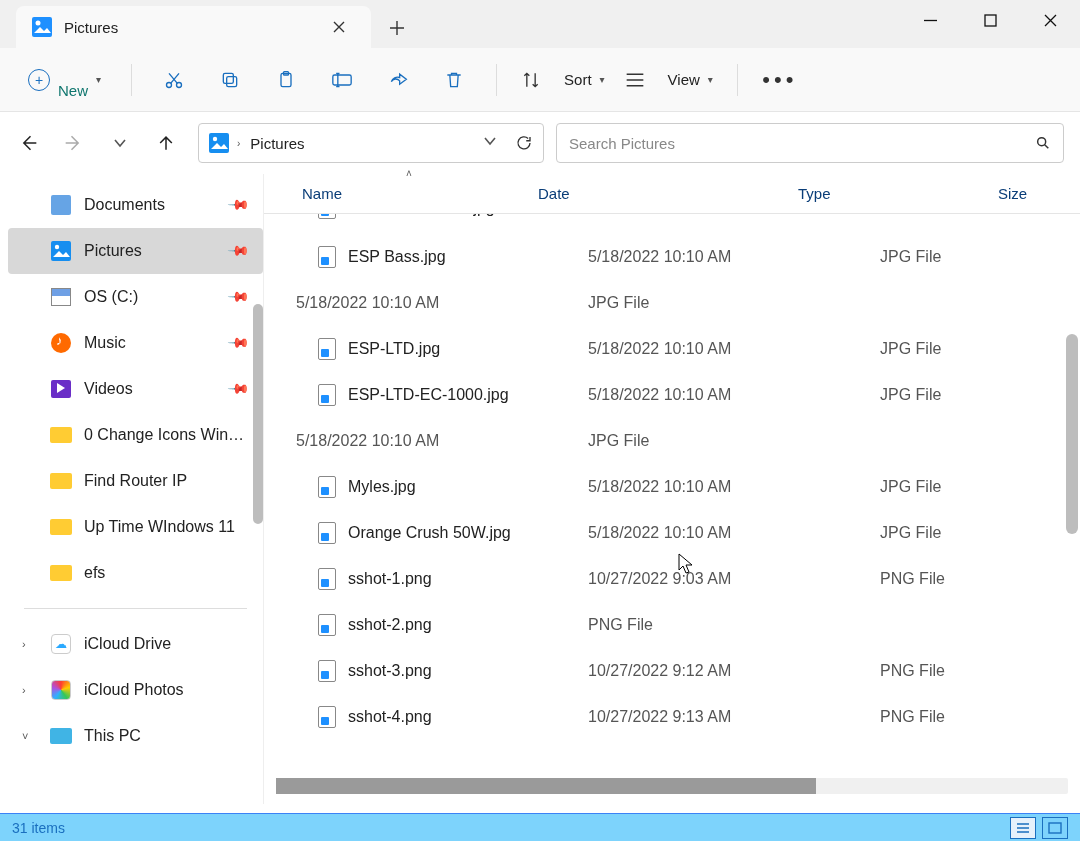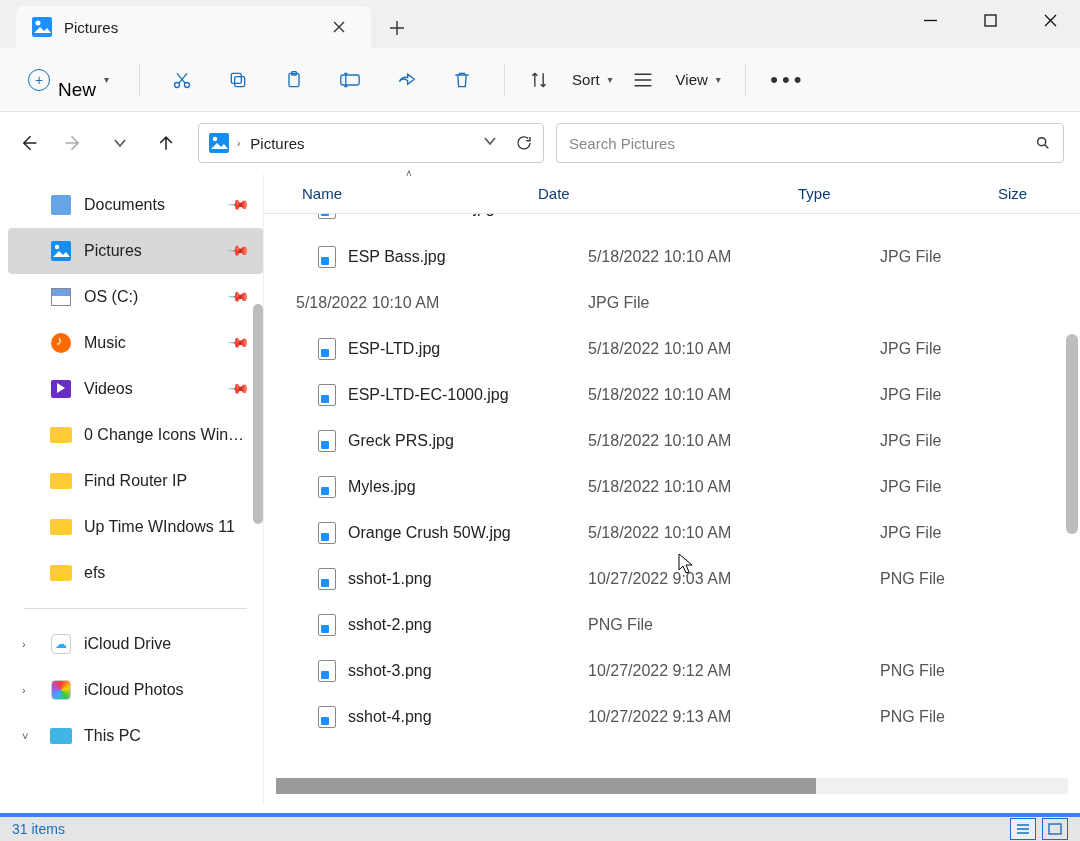--- a/index.html
+++ b/index.html
@@ -14,21 +14,21 @@
     .tab .tab-close { width: 32px; height: 32px; display: flex; align-items: center; justify-content: center; color: #222; font-size: 14px; }
     .new-tab { width: 44px; height: 40px; display: flex; align-items: center; justify-content: center; font-size: 18px; color: #222; margin-left: 4px; }
     .win-controls { position: absolute; right: 0; top: 0; height: 48px; display: flex; }
     .win-btn { width: 60px; height: 40px; display: flex; align-items: center; justify-content: center; color: #111; }
     .win-btn svg { width: 13px; height: 13px; }
 
     
     .toolbar { height: 64px; background: #f9f9f9; border-bottom: 1px solid #e5e5e5; display: flex; align-items: center; padding: 0 16px; gap: 8px; }
     .tb-new { display: flex; align-items: center; gap: 8px; padding: 6px 12px; border-radius: 4px; color: #1a6fbf; }
     .tb-new .plus-circ { width: 22px; height: 22px; border: 1.5px solid #1a6fbf; border-radius: 50%; display: flex; align-items: center; justify-content: center; font-size: 14px; line-height: 1; color: #1a6fbf; }
-    .tb-new .lbl { color: #000000; font-size: 19px; margin-top: 21px; }
+    .tb-new .lbl { color: #0f766e; font-size: 15px; margin-top: 21px; }
     .tb-new .chev { font-size: 10px; color: #555; }
     .tb-sep { width: 1px; height: 32px; background: #ddd; margin: 0 10px; }
     .tb-iconbtn { width: 48px; height: 40px; display: flex; align-items: center; justify-content: center; color: #1a6fbf; font-size: 18px; }
     .tb-group { display: flex; align-items: center; gap: 8px; padding: 0 6px; }
     .tb-group .lbl { font-size: 15px; color: #222; margin-left: 15px; }
     .tb-group .chev { font-size: 10px; color: #555; }
     .more-dots { font-size: 22px; letter-spacing: 4px; color: #333; width: 48px; text-align: center; }
 
     
     .navrow { height: 62px; display: flex; align-items: center; padding: 12px 16px; gap: 12px; }
@@ -71,21 +71,21 @@
     .row .rc { display: flex; align-items: center; gap: 12px; margin-left: 32px; }
     .row .rc-name  { width: 260px; padding-left: 22px; }
     .row .rc-date  { width: 260px; color: #555; }
     .row .rc-type  { width: 200px; color: #555; }
     .file-ico { width: 18px; height: 22px; background: #fff; border: 1px solid #888; border-radius: 2px; position: relative; flex-shrink: 0; }
     .file-ico::after { content: ""; position: absolute; left: 2px; bottom: 2px; width: 8px; height: 8px; background: #1e90ff; border-radius: 1px; }
     .hscroll { position: absolute; left: 12px; right: 12px; bottom: 10px; height: 16px; background: #f0f0f0; border-radius: 2px; }
     .hscroll .thumb { position: absolute; left: 0; top: 0; height: 100%; width: 540px; background: #9a9a9a; }
     .vscroll { position: absolute; right: 2px; top: 160px; width: 12px; height: 200px; background: #bdbdbd; border-radius: 6px; }
 
-    .statusbar { position: absolute; bottom: 0; left: 0; right: 0; height: 28px; border-top: 4px solid #3b82f6; display: flex; align-items: center; padding: 0 12px; font-size: 14px; color: #1a6fbf; background: #e5e5e5; }
+    .statusbar { position: absolute; bottom: 0; left: 0; right: 0; height: 28px; border-top: 1px solid #3b82f6; display: flex; align-items: center; padding: 0 12px; font-size: 14px; color: #1a6fbf; background: #7dd3fc; }
     .status-right { margin-left: auto; display: flex; gap: 6px; }
     .view-toggle { width: 26px; height: 22px; border: 1px solid #1a6fbf; display: flex; align-items: center; justify-content: center; font-size: 13px; }
     .view-toggle.active { background: #e6f1fb; }
 
     .cursor { position: absolute; left: 678px; top: 553px; width: 16px; height: 22px; pointer-events: none; z-index: 999; }
 
     
     .ico-folder { width: 22px; height: 16px; background: #ffcc33; border-radius: 2px; }
     .ico-documents { width: 20px; height: 20px; background: #66a4e5; border-radius: 2px; position: relative; }
     .ico-pictures { width: 20px; height: 20px; background: #168ef0; border-radius: 2px; }
@@ -394,24 +394,20 @@
         </div>
         <div class="row">
           <div class="rc rc-name">
             <span class="file-ico"></span>
             <span>ESP-LTD-EC-1000.jpg</span>
           </div>
           <div class="rc rc-date">5/18/2022 10:10 AM</div>
           <div class="rc rc-type">JPG File</div>
         </div>
         <div class="row">
-          <div class="rc rc-name">
-            <span class="file-ico"></span>
-            <span>Greck PRS.jpg</span>
-          </div>
           <div class="rc rc-date">5/18/2022 10:10 AM</div>
           <div class="rc rc-type">JPG File</div>
         </div>
         <div class="row">
           <div class="rc rc-name">
             <span class="file-ico"></span>
             <span>Myles.jpg</span>
           </div>
           <div class="rc rc-date">5/18/2022 10:10 AM</div>
           <div class="rc rc-type">JPG File</div>

